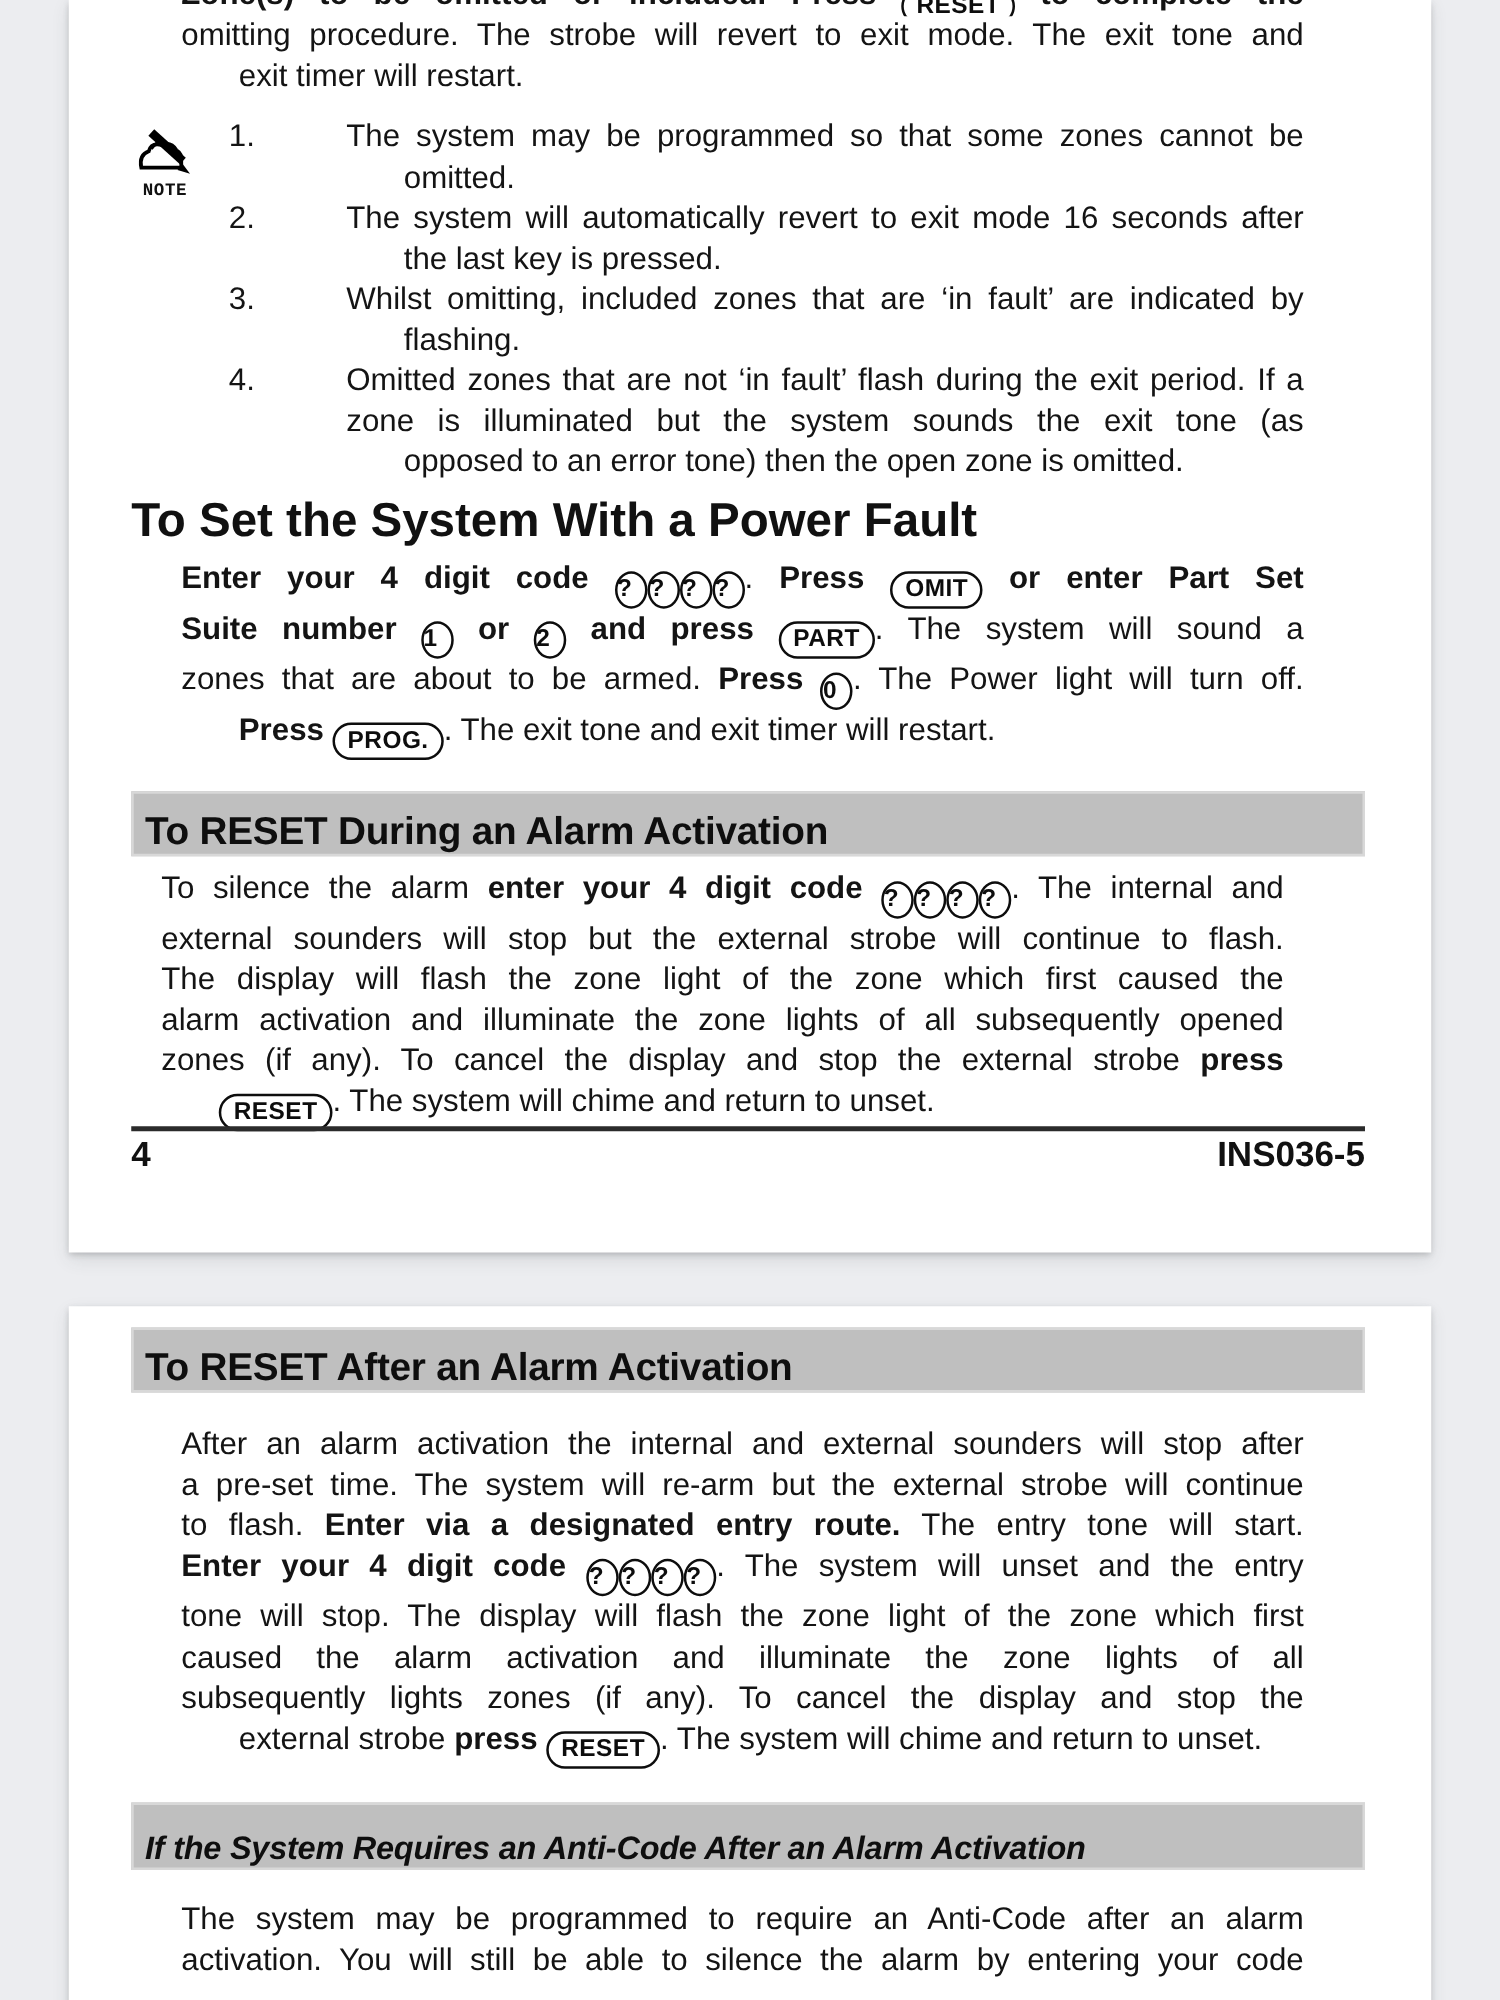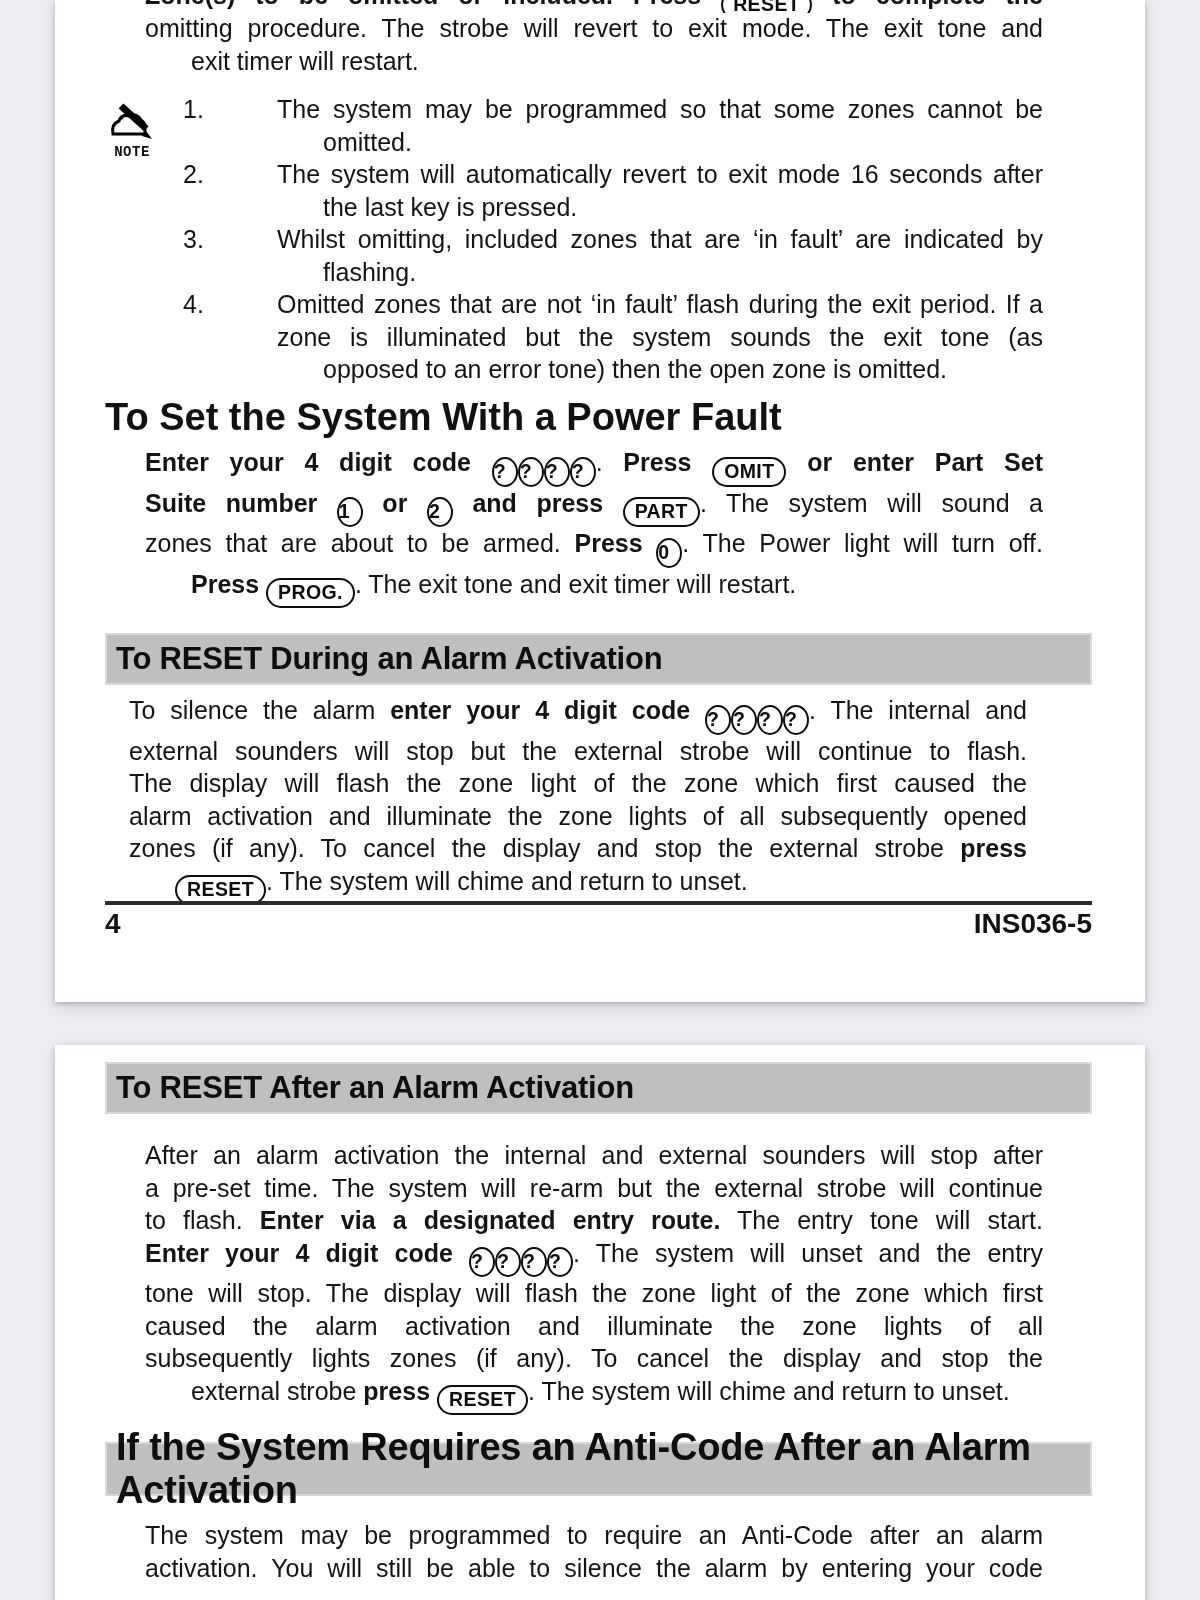--- a/index.html
+++ b/index.html
@@ -45,24 +45,24 @@
 
   
   .note-list{left:90px;top:93px;width:898px;}
   .note-item{position:relative;padding-left:132px;}
   .note-item .num{position:absolute;left:38px;top:0;}
 
   .section-heading{font-weight:bold;font-size:38px;color:#111;}
   .bar{
     left:50px;width:987px;height:52px;box-sizing:border-box;
     background:var(--bar_bg,#bfbfbf);border:2px solid var(--bar_border,#d8d8d8);
-    display:flex;align-items:center;padding-left:9px;
+    display:flex;align-items:flex-end;padding-left:9px;
     font-weight:bold;font-size:31px;letter-spacing:-0.2px;color:#0e0e0e;
   }
-  .bar.tight{font-size:38px;}
+  .bar.tight{font-size:26px;font-style:italic;}
 
   .footer-rule{left:50px;top:901px;width:987px;height:4px;background:var(--rule,#2b2b2b);}
   .footer-row{left:50px;top:908px;width:987px;display:flex;justify-content:space-between;font-weight:bold;font-size:28px;color:#111;}
 </style>
 </head>
 <body>
 
 <section class="page" id="page1">
   <div class="abs clip-strip">
     <div class="inner body-text">

